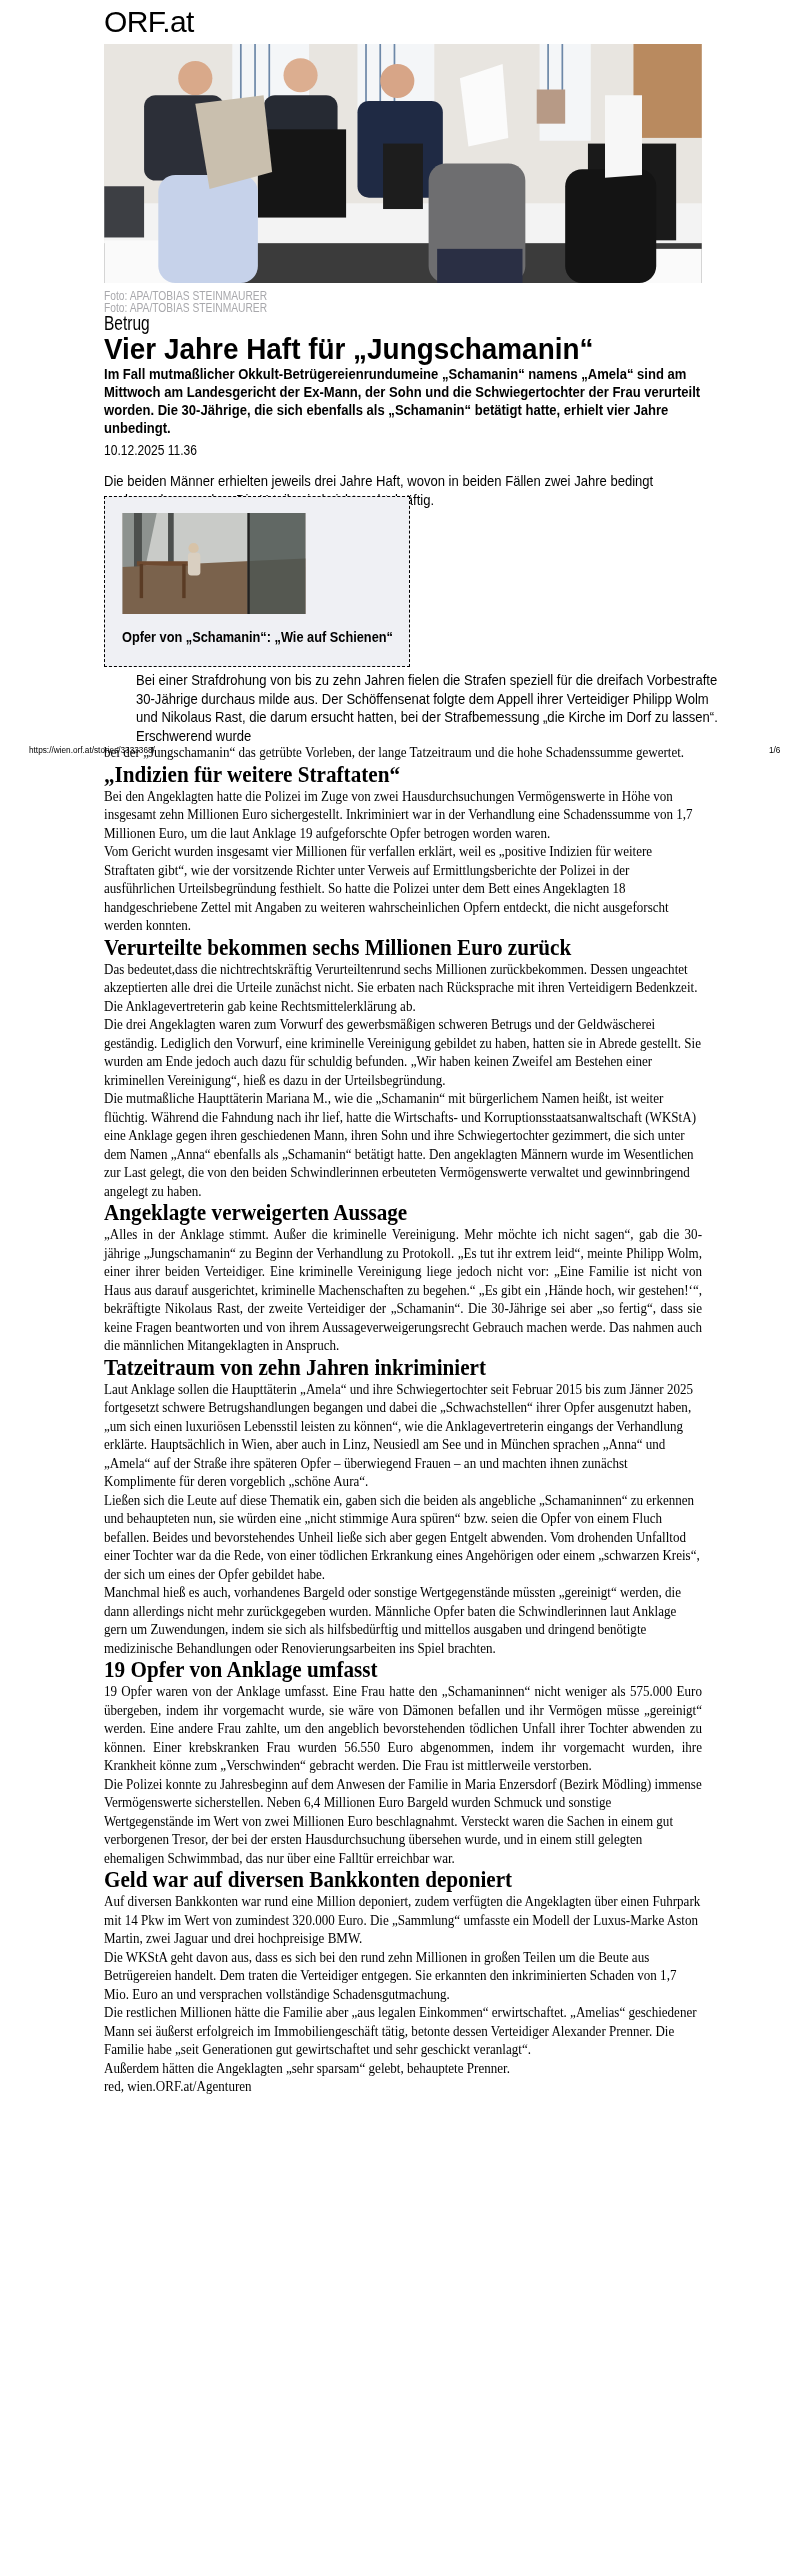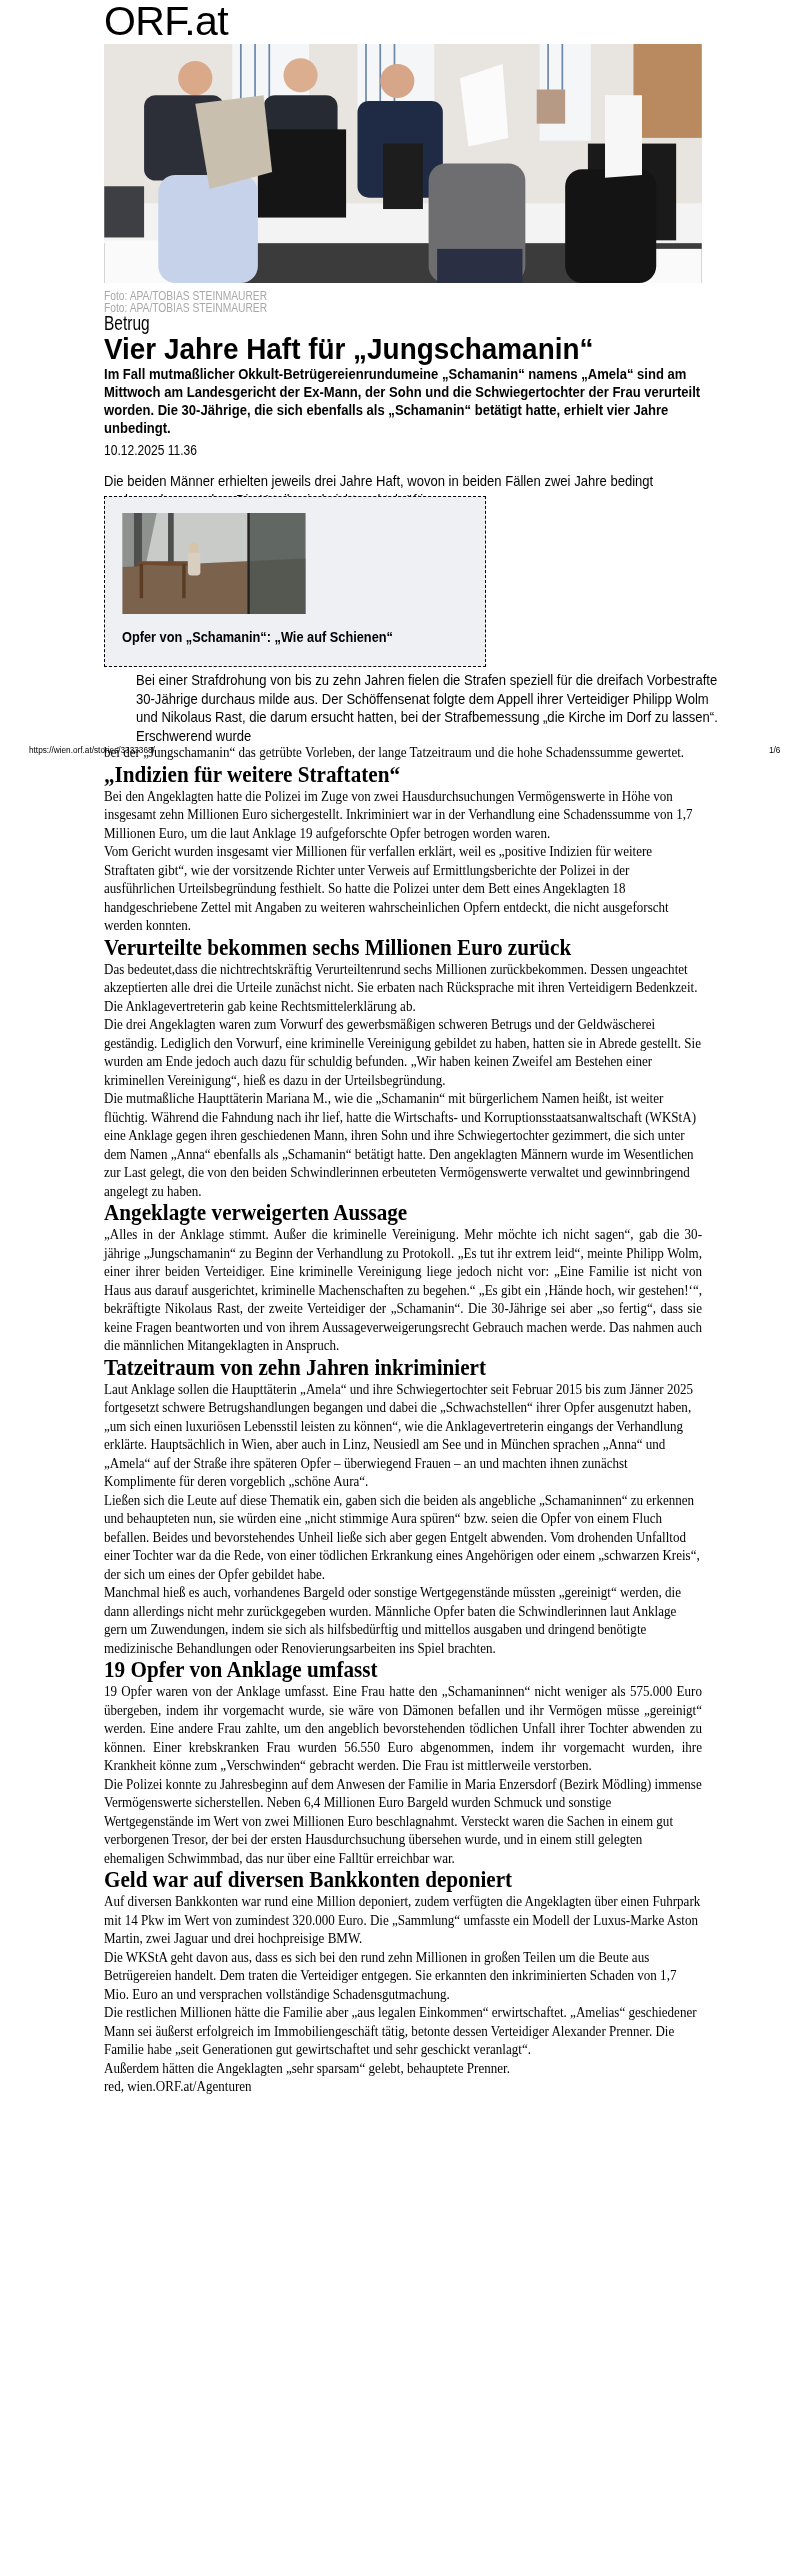--- a/index.html
+++ b/index.html
@@ -2,21 +2,21 @@
 <html style="font-size:9px"><head>
 <meta charset="utf-8">
 <style>
   html, body { margin: 0; padding: 0; background: #ffffff; }
   body {
     width: 806px; height: 2576px; position: relative; overflow: hidden;
     font-family: "Liberation Sans", sans-serif; color: #000;
   }
   .col { position: absolute; left: 104px; width: 598px; }
 
-  .logo { position: absolute; left: 104px; top: 0px; font-size: 41px; line-height: 43px;
+  .logo { position: absolute; left: 104px; top: 0px; font-size: 30px; line-height: 43px;
           font-family: "Liberation Sans", sans-serif; letter-spacing: -0.6px; }
 
   .hero { position: absolute; left: 104px; top: 44px; width: 598px; height: 239px; overflow: hidden;
           background: #e9e6e1; }
   .hero svg { display: block; }
 
   .credit { position: absolute; left: 104px; font-size: 12.5px; color: #a8a8ac; line-height: 13.7px;
             transform: scaleX(0.82); transform-origin: left; }
   .kicker { position: absolute; left: 104px; top: 312px; font-size: 19.4px; line-height: 23px;
             transform: scaleX(0.8); transform-origin: left; }
@@ -25,21 +25,21 @@
   .lead { position: absolute; left: 104px; top: 365px; width: 650px; font-size: 14.2px; font-weight: bold;
           line-height: 18px; transform: scaleX(0.92); transform-origin: left; }
   .date { position: absolute; left: 104px; top: 442px; font-size: 14.2px; line-height: 17px;
           transform: scaleX(0.85); transform-origin: left; }
 
   .p { font-size: 14.2px; line-height: 18.5px; margin: 0; transform: scaleX(0.92); transform-origin: left;
        width: 650px; }
   .h2 { font-size: 23px; font-weight: bold; line-height: 25px; margin: 0; white-space: nowrap;
         transform: scaleX(0.92); transform-origin: left; }
 
-  .teaser { position: absolute; left: 104px; top: 496px; width: 382px; height: 171px;
+  .teaser { position: absolute; left: 104px; top: 496px; width: 306px; height: 171px;
             background: #eff0f4; border: 1.7px dashed #000; box-sizing: border-box; }
   .teaser-img { position: absolute; left: 16.5px; top: 16px; width: 184px; height: 101px; overflow: hidden; }
   .teaser-caption { position: absolute; left: 16.5px; top: 132px; font-size: 14.2px; font-weight: bold;
                     white-space: nowrap; transform: scaleX(0.9); transform-origin: left; }
 
   .pagefoot { position: absolute; top: 744px; font-size: 9.7px; color: #000;
               transform: scaleX(0.85); transform-origin: left; }
 </style>
 </head>
 <body>

